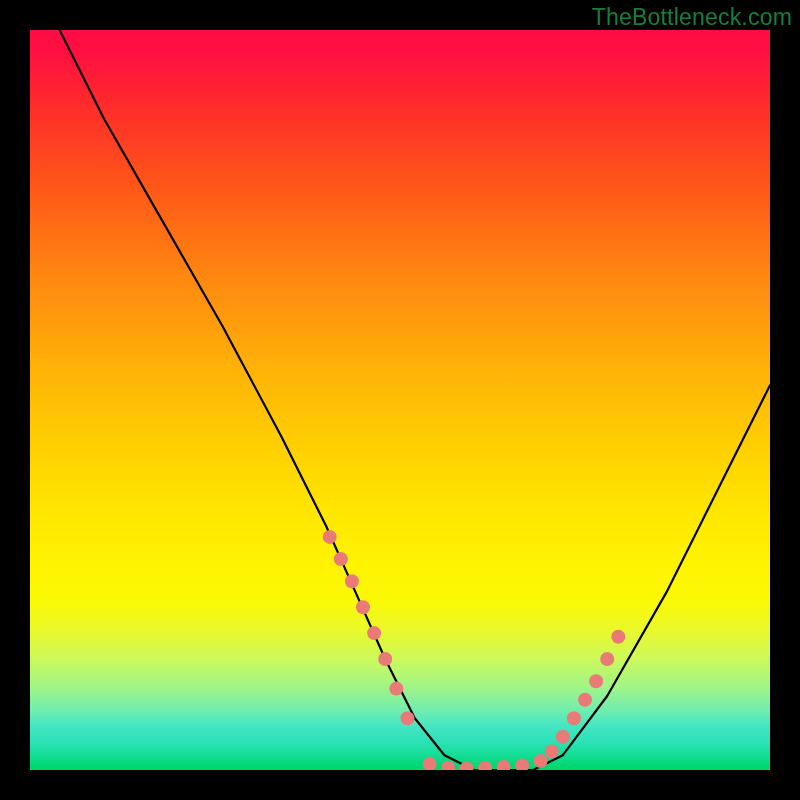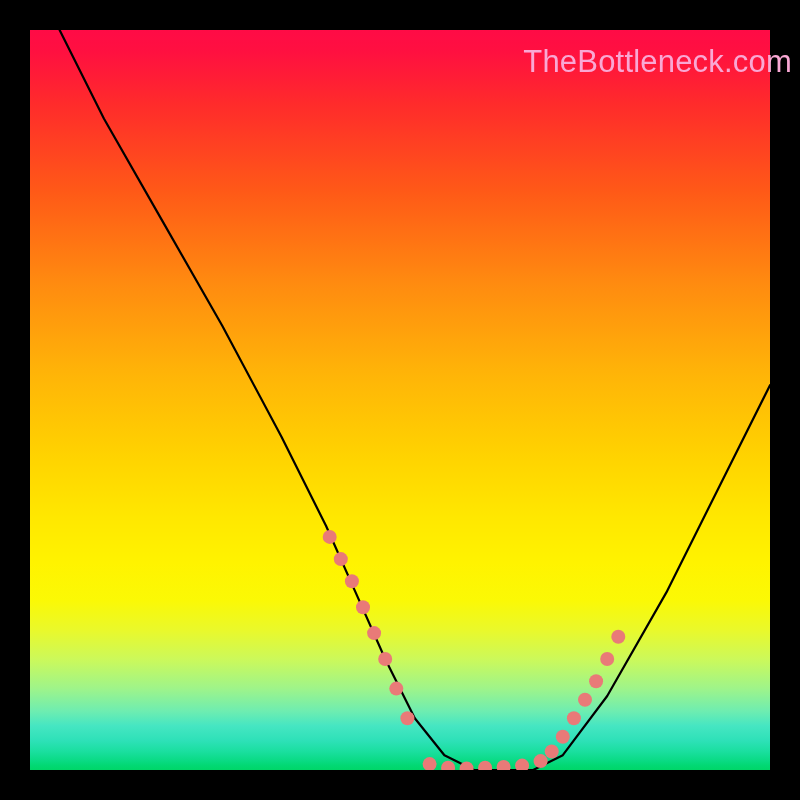--- a/index.html
+++ b/index.html
@@ -61,25 +61,24 @@
     top: 0;
     width: 740px;
     height: 740px;
     pointer-events: none;
   }
   .watermark {
     position: absolute;
     top: 4px;
     right: 8px;
     font-family: Arial, Helvetica, sans-serif;
-    font-size: 31px;
-    color: #f9a8d4;
+    font-size: 23px;
+    color: #15803d;
     letter-spacing: 0.2px;
     user-select: none;
-    margin-top: 40px;
   }
 </style>
 </head>
 <body>
 
 <div class="frame">
   <div class="plot-area">
     <div class="gradient"></div>
     <svg class="curve-svg" viewBox="0 0 740 740" preserveAspectRatio="none">
       <g id="curve-group">

